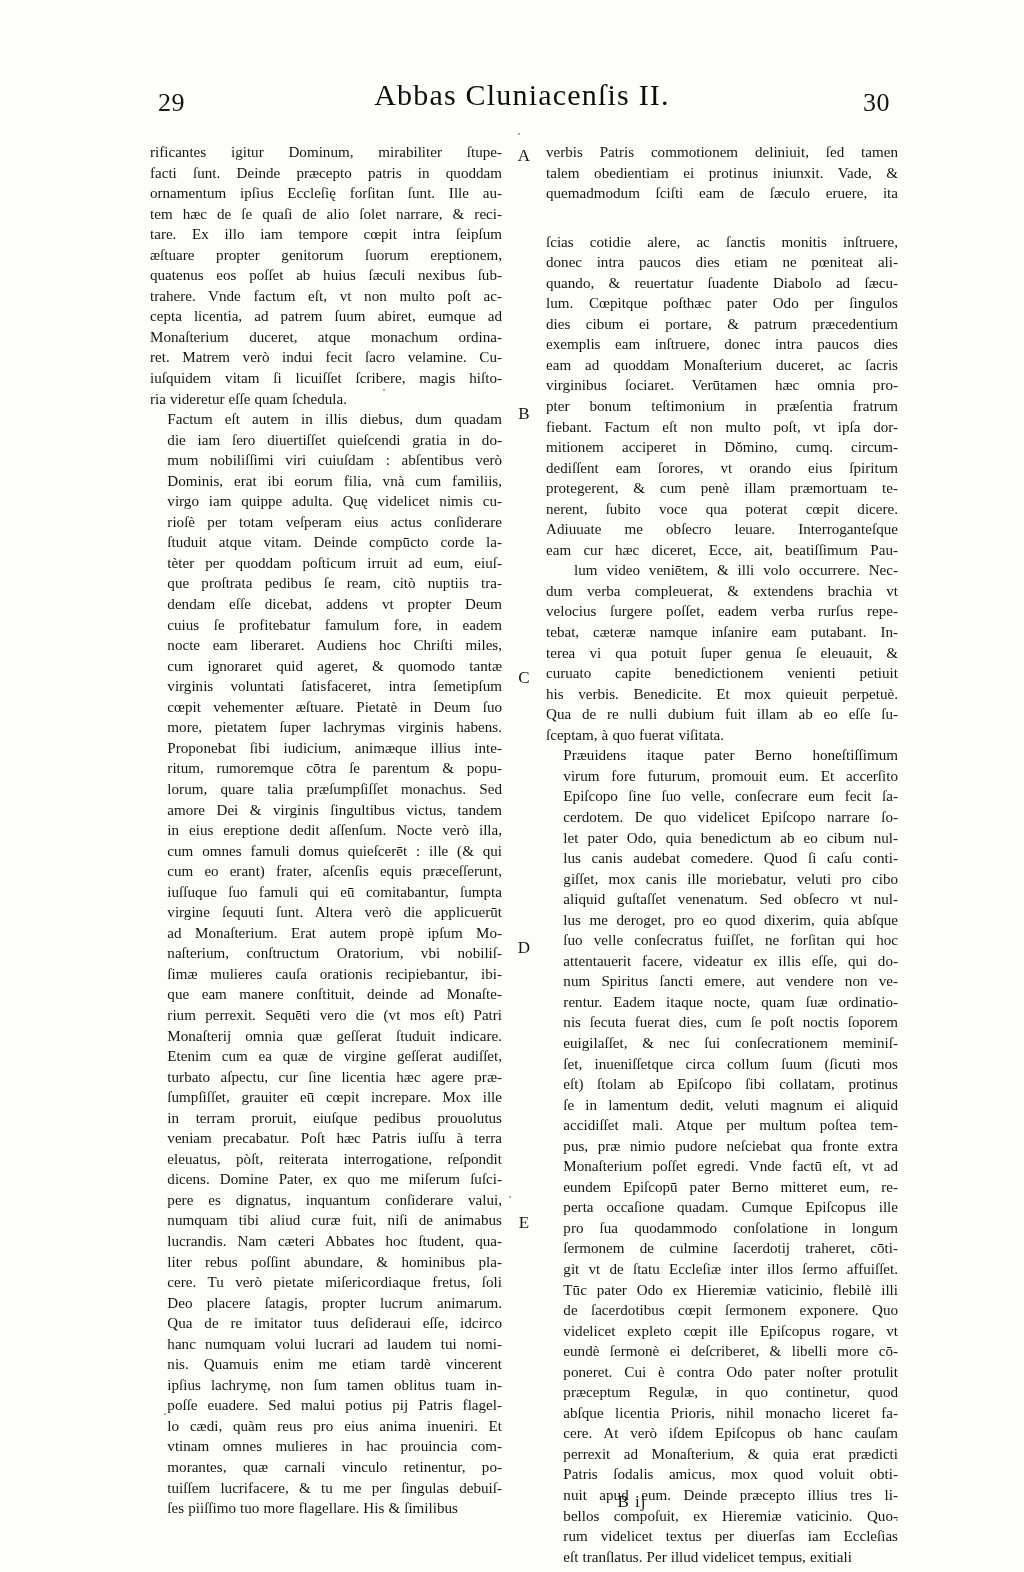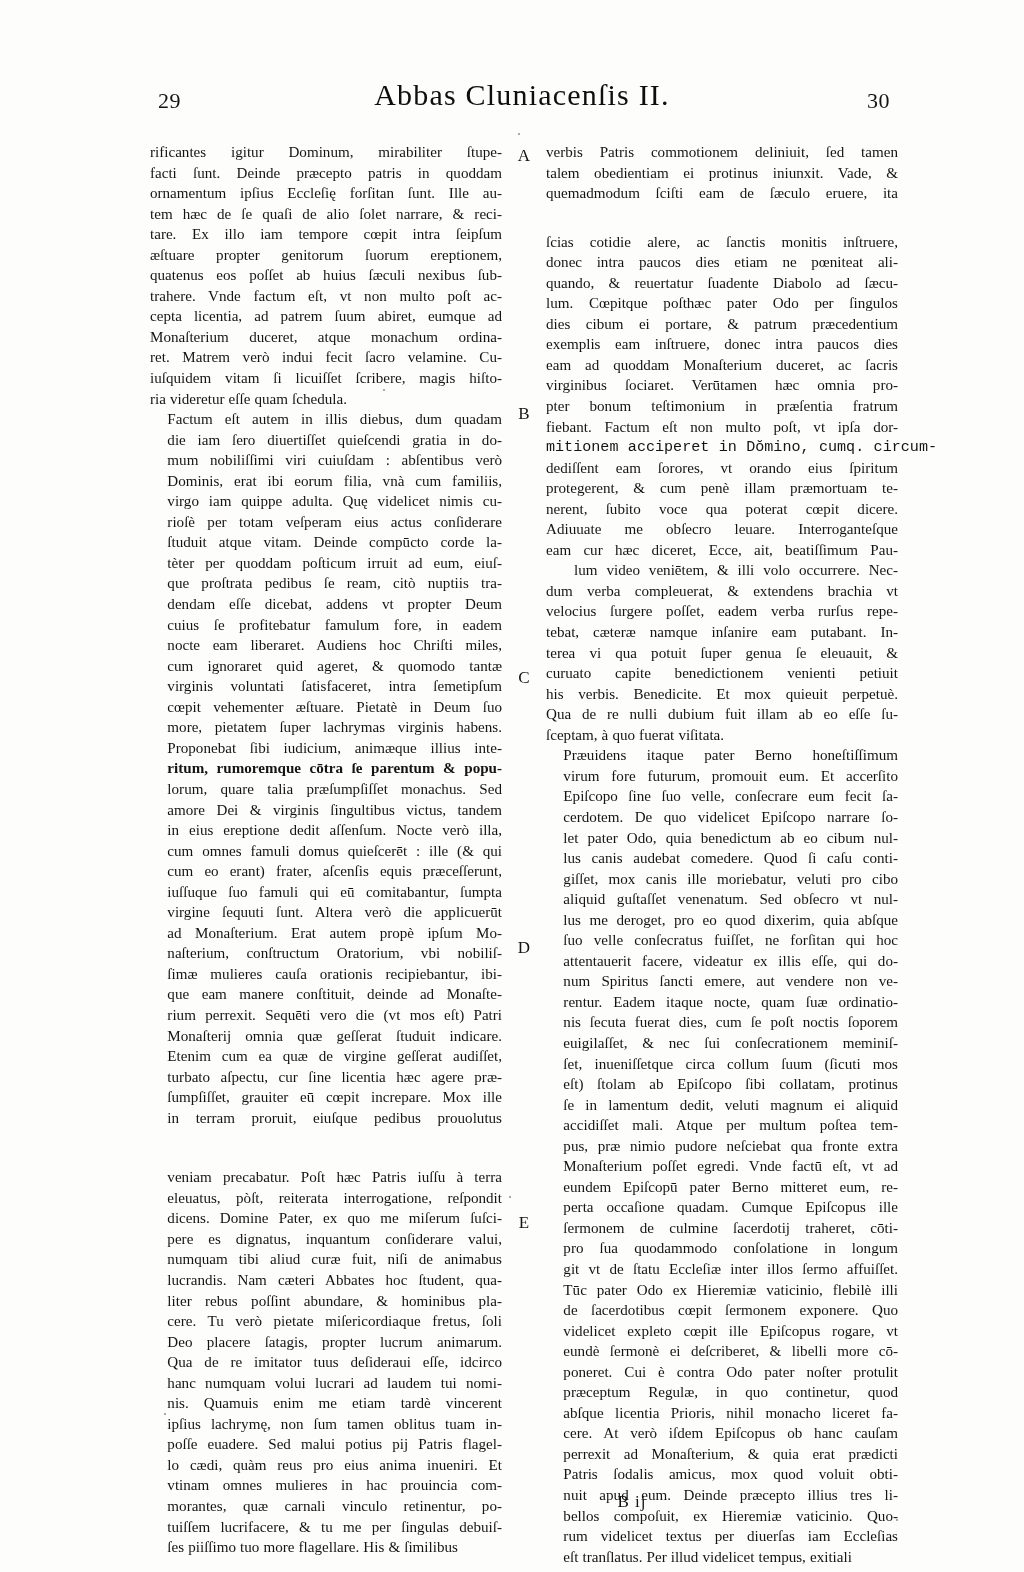--- a/index.html
+++ b/index.html
@@ -23,21 +23,21 @@
   #runhead {
     position: absolute;
     left: 150px;
     top: 78px;
     width: 744px;
     height: 44px;
   }
   .folio {
     position: absolute;
     top: 10px;
-    font-size: 22px;
+    font-size: 26px;
     letter-spacing: 0.5px;
     color: #17140f;
   }
   .folio.left  { left: 8px; }
   .folio.right { right: 4px; }
   #runtitle {
     position: absolute;
     left: 0;
     right: 0;
     top: 0;
@@ -151,39 +151,39 @@
           <span class="ln" style="text-align-last: justify;">tèter per quoddam poſticum irruit ad eum, eiuſ-</span>
           <span class="ln" style="text-align-last: justify;">que proſtrata pedibus ſe ream, citò nuptiis tra-</span>
           <span class="ln" style="text-align-last: justify;">dendam eſſe dicebat, addens vt propter Deum</span>
           <span class="ln" style="text-align-last: justify;">cuius ſe profitebatur famulum fore, in eadem</span>
           <span class="ln" style="text-align-last: justify;">nocte eam liberaret. Audiens hoc Chriſti miles,</span>
           <span class="ln" style="text-align-last: justify;">cum ignoraret quid ageret, &amp; quomodo tantæ</span>
           <span class="ln" style="text-align-last: justify;">virginis voluntati ſatisfaceret, intra ſemetipſum</span>
           <span class="ln" style="text-align-last: justify;">cœpit vehementer æſtuare. Pietatè in Deum ſuo</span>
           <span class="ln" style="text-align-last: justify;">more, pietatem ſuper lachrymas virginis habens.</span>
           <span class="ln" style="text-align-last: justify;">Proponebat ſibi iudicium, animæque illius inte-</span>
-          <span class="ln" style="text-align-last: justify; font-weight: bold;">ritum, rumoremque cōtra ſe parentum &amp; popu-</span>
+          <span class="ln" style="text-align-last: justify;">ritum, rumoremque cōtra ſe parentum &amp; popu-</span>
           <span class="ln" style="text-align-last: justify;">lorum, quare talia præſumpſiſſet monachus. Sed</span>
           <span class="ln" style="text-align-last: justify;">amore Dei &amp; virginis ſingultibus victus, tandem</span>
           <span class="ln" style="text-align-last: justify;">in eius ereptione dedit aſſenſum. Nocte verò illa,</span>
           <span class="ln" style="text-align-last: justify;">cum omnes famuli domus quieſcerēt : ille (&amp; qui</span>
           <span class="ln" style="text-align-last: justify;">cum eo erant) frater, aſcenſis equis præceſſerunt,</span>
           <span class="ln" style="text-align-last: justify;">iuſſuque ſuo famuli qui eū comitabantur, ſumpta</span>
           <span class="ln" style="text-align-last: justify;">virgine ſequuti ſunt. Altera verò die applicuerūt</span>
           <span class="ln" style="text-align-last: justify;">ad Monaſterium. Erat autem propè ipſum Mo-</span>
           <span class="ln" style="text-align-last: justify;">naſterium, conſtructum Oratorium, vbi nobiliſ-</span>
           <span class="ln" style="text-align-last: justify;">ſimæ mulieres cauſa orationis recipiebantur, ibi-</span>
           <span class="ln" style="text-align-last: justify;">que eam manere conſtituit, deinde ad Monaſte-</span>
           <span class="ln" style="text-align-last: justify;">rium perrexit. Sequēti vero die (vt mos eſt) Patri</span>
           <span class="ln" style="text-align-last: justify;">Monaſterij omnia quæ geſſerat ſtuduit indicare.</span>
           <span class="ln" style="text-align-last: justify;">Etenim cum ea quæ de virgine geſſerat audiſſet,</span>
           <span class="ln" style="text-align-last: justify;">turbato aſpectu, cur ſine licentia hæc agere præ-</span>
           <span class="ln" style="text-align-last: justify;">ſumpſiſſet, grauiter eū cœpit increpare. Mox ille</span>
           <span class="ln" style="text-align-last: justify;">in terram proruit, eiuſque pedibus prouolutus</span>
-          <span class="ln" style="text-align-last: justify; margin-top: 39px;">veniam precabatur. Poſt hæc Patris iuſſu à terra</span>
+          <span class="ln" style="text-align-last: justify;">veniam precabatur. Poſt hæc Patris iuſſu à terra</span>
           <span class="ln" style="text-align-last: justify;">eleuatus, pòſt, reiterata interrogatione, reſpondit</span>
           <span class="ln" style="text-align-last: justify;">dicens. Domine Pater, ex quo me miſerum ſuſci-</span>
           <span class="ln" style="text-align-last: justify;">pere es dignatus, inquantum conſiderare valui,</span>
           <span class="ln" style="text-align-last: justify;">numquam tibi aliud curæ fuit, niſi de animabus</span>
           <span class="ln" style="text-align-last: justify;">lucrandis. Nam cæteri Abbates hoc ſtudent, qua-</span>
           <span class="ln" style="text-align-last: justify;">liter rebus poſſint abundare, &amp; hominibus pla-</span>
           <span class="ln" style="text-align-last: justify;">cere. Tu verò pietate miſericordiaque fretus, ſoli</span>
           <span class="ln" style="text-align-last: justify;">Deo placere ſatagis, propter lucrum animarum.</span>
           <span class="ln" style="text-align-last: justify;">Qua de re imitator tuus deſideraui eſſe, idcirco</span>
           <span class="ln" style="text-align-last: justify;">hanc numquam volui lucrari ad laudem tui nomi-</span>
@@ -205,21 +205,21 @@
           <span class="ln" style="text-align-last: justify; margin-top: 28px;">ſcias cotidie alere, ac ſanctis monitis inſtruere,</span>
           <span class="ln" style="text-align-last: justify;">donec intra paucos dies etiam ne pœniteat ali-</span>
           <span class="ln" style="text-align-last: justify;">quando, &amp; reuertatur ſuadente Diabolo ad ſæcu-</span>
           <span class="ln" style="text-align-last: justify;">lum. Cœpitque poſthæc pater Odo per ſingulos</span>
           <span class="ln" style="text-align-last: justify;">dies cibum ei portare, &amp; patrum præcedentium</span>
           <span class="ln" style="text-align-last: justify;">exemplis eam inſtruere, donec intra paucos dies</span>
           <span class="ln" style="text-align-last: justify;">eam ad quoddam Monaſterium duceret, ac ſacris</span>
           <span class="ln" style="text-align-last: justify;">virginibus ſociaret. Verūtamen hæc omnia pro-</span>
           <span class="ln" style="text-align-last: justify;">pter bonum teſtimonium in præſentia fratrum</span>
           <span class="ln" style="text-align-last: justify;">fiebant. Factum eſt non multo poſt, vt ipſa dor-</span>
-          <span class="ln" style="text-align-last: justify; font-family: Liberation Mono, monospace;">mitionem acciperet in Dŏmino, cumq. circum-</span>
+          <span class="ln" style="text-align-last: justify;">mitionem acciperet in Dŏmino, cumq. circum-</span>
           <span class="ln" style="text-align-last: justify;">dediſſent eam ſorores, vt orando eius ſpiritum</span>
           <span class="ln" style="text-align-last: justify;">protegerent, &amp; cum penè illam præmortuam te-</span>
           <span class="ln" style="text-align-last: justify;">nerent, ſubito voce qua poterat cœpit dicere.</span>
           <span class="ln" style="text-align-last: justify;">Adiuuate me obſecro leuare. Interroganteſque</span>
           <span class="ln" style="text-align-last: justify;">eam cur hæc diceret, Ecce, ait, beatiſſimum Pau-</span>
           <span class="ln" style="text-align-last: justify; margin-left: 28px;">lum video veniētem, &amp; illi volo occurrere. Nec-</span>
           <span class="ln" style="text-align-last: justify;">dum verba compleuerat, &amp; extendens brachia vt</span>
           <span class="ln" style="text-align-last: justify;">velocius ſurgere poſſet, eadem verba rurſus repe-</span>
           <span class="ln" style="text-align-last: justify;">tebat, cæteræ namque inſanire eam putabant. In-</span>
           <span class="ln" style="text-align-last: justify;">terea vi qua potuit ſuper genua ſe eleuauit, &amp;</span>
@@ -245,22 +245,22 @@
           <span class="ln" style="text-align-last: justify;">nis ſecuta fuerat dies, cum ſe poſt noctis ſoporem</span>
           <span class="ln" style="text-align-last: justify;">euigilaſſet, &amp; nec ſui conſecrationem meminiſ-</span>
           <span class="ln" style="text-align-last: justify;">ſet, inueniſſetque circa collum ſuum (ſicuti mos</span>
           <span class="ln" style="text-align-last: justify;">eſt) ſtolam ab Epiſcopo ſibi collatam, protinus</span>
           <span class="ln" style="text-align-last: justify;">ſe in lamentum dedit, veluti magnum ei aliquid</span>
           <span class="ln" style="text-align-last: justify;">accidiſſet mali. Atque per multum poſtea tem-</span>
           <span class="ln" style="text-align-last: justify;">pus, præ nimio pudore neſciebat qua fronte extra</span>
           <span class="ln" style="text-align-last: justify;">Monaſterium poſſet egredi. Vnde factū eſt, vt ad</span>
           <span class="ln" style="text-align-last: justify;">eundem Epiſcopū pater Berno mitteret eum, re-</span>
           <span class="ln" style="text-align-last: justify;">perta occaſione quadam. Cumque Epiſcopus ille</span>
+          <span class="ln" style="text-align-last: justify;">pro ſua quodammodo conſolatione in longum</span>
           <span class="ln" style="text-align-last: justify;">ſermonem de culmine ſacerdotij traheret, cōti-</span>
-          <span class="ln" style="text-align-last: justify;">pro ſua quodammodo conſolatione in longum</span>
           <span class="ln" style="text-align-last: justify;">git vt de ſtatu Eccleſiæ inter illos ſermo affuiſſet.</span>
           <span class="ln" style="text-align-last: justify;">Tūc pater Odo ex Hieremiæ vaticinio, flebilè illi</span>
           <span class="ln" style="text-align-last: justify;">de ſacerdotibus cœpit ſermonem exponere. Quo</span>
           <span class="ln" style="text-align-last: justify;">videlicet expleto cœpit ille Epiſcopus rogare, vt</span>
           <span class="ln" style="text-align-last: justify;">eundè ſermonè ei deſcriberet, &amp; libelli more cō-</span>
           <span class="ln" style="text-align-last: justify;">poneret. Cui è contra Odo pater noſter protulit</span>
           <span class="ln" style="text-align-last: justify;">præceptum Regulæ, in quo continetur, quod</span>
           <span class="ln" style="text-align-last: justify;">abſque licentia Prioris, nihil monacho liceret fa-</span>
           <span class="ln" style="text-align-last: justify;">cere. At verò iſdem Epiſcopus ob hanc cauſam</span>
           <span class="ln" style="text-align-last: justify;">perrexit ad Monaſterium, &amp; quia erat prædicti</span>

